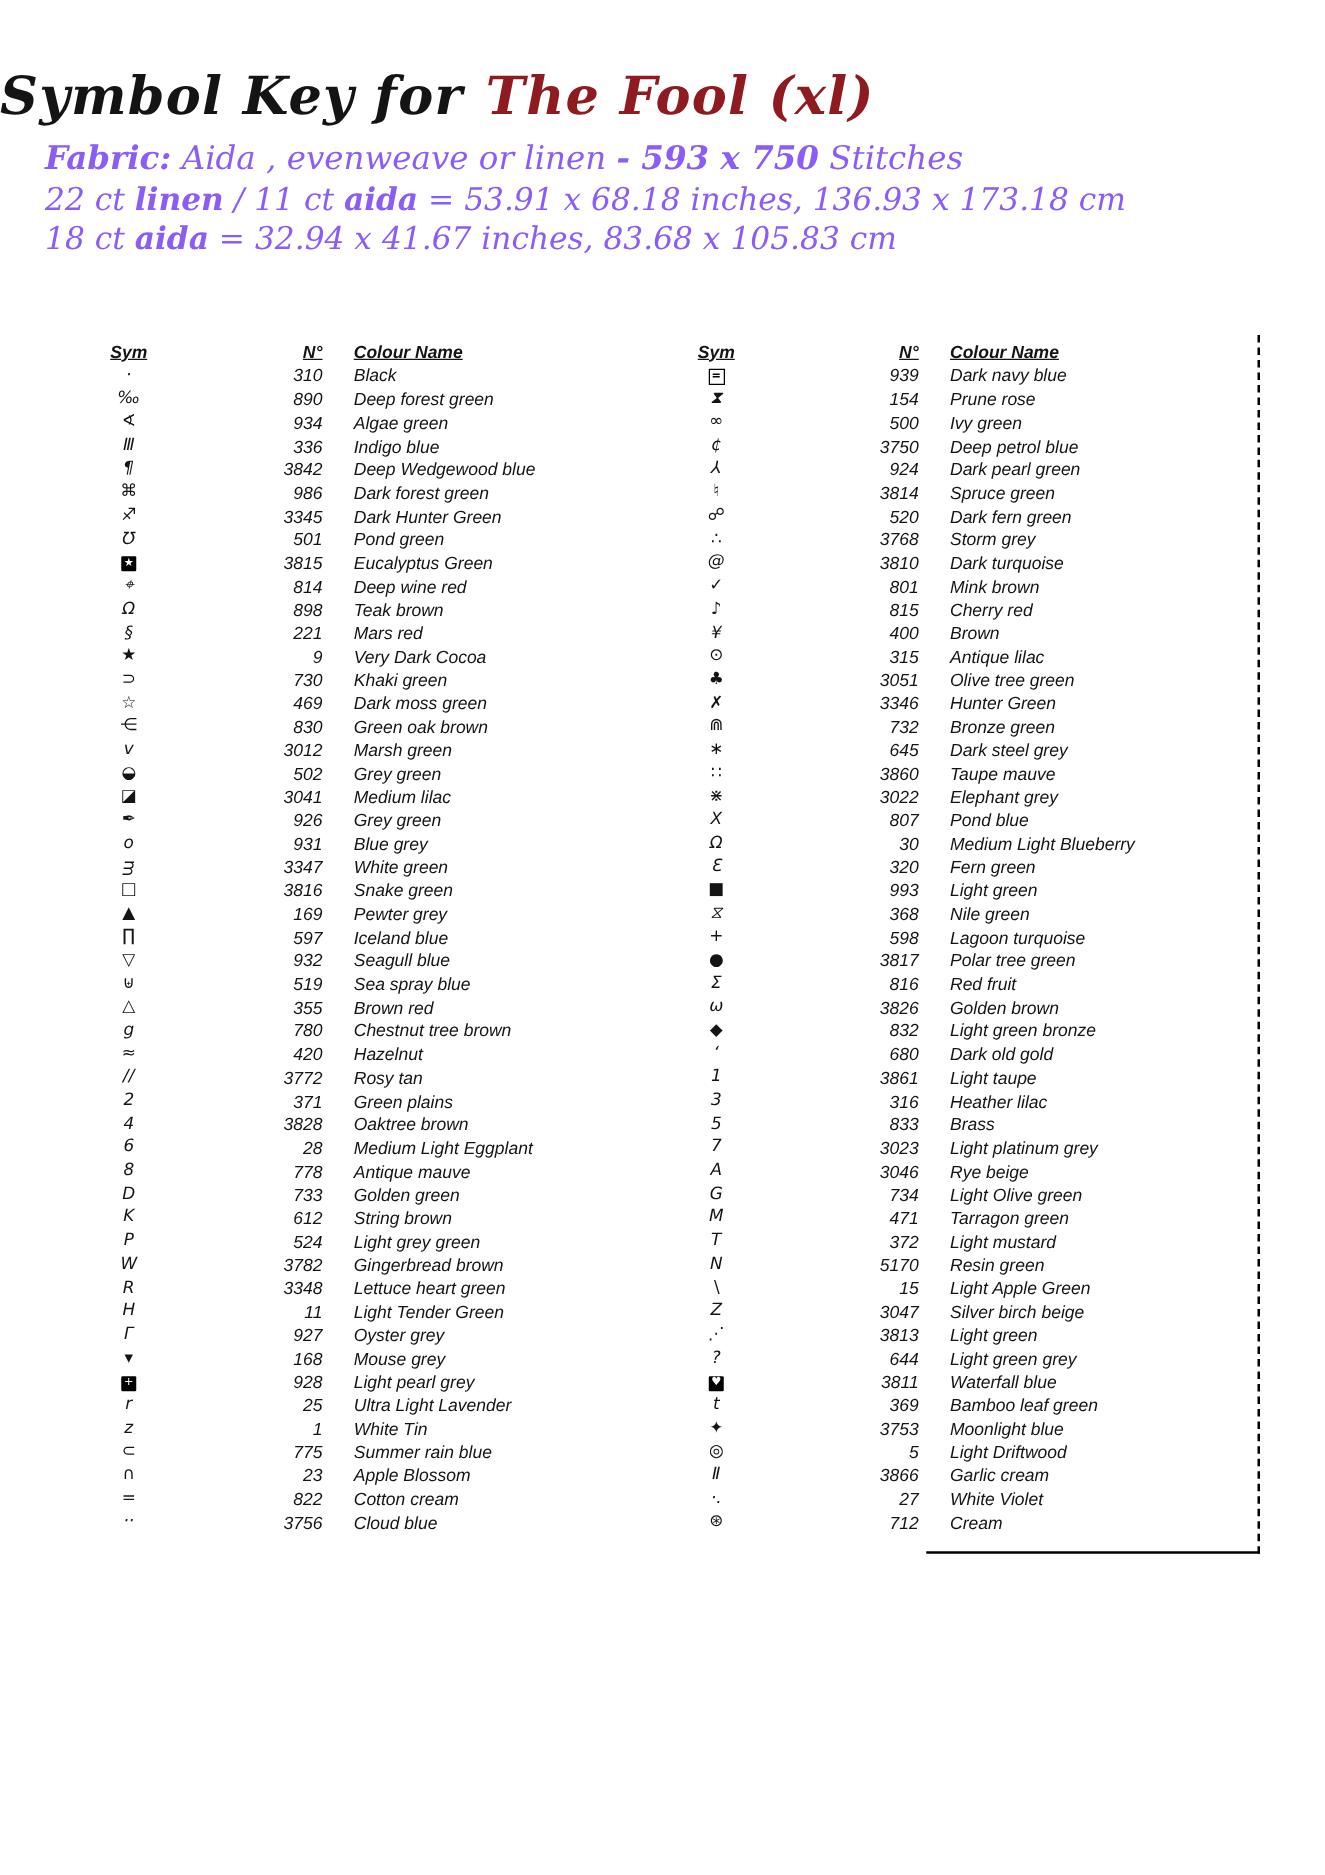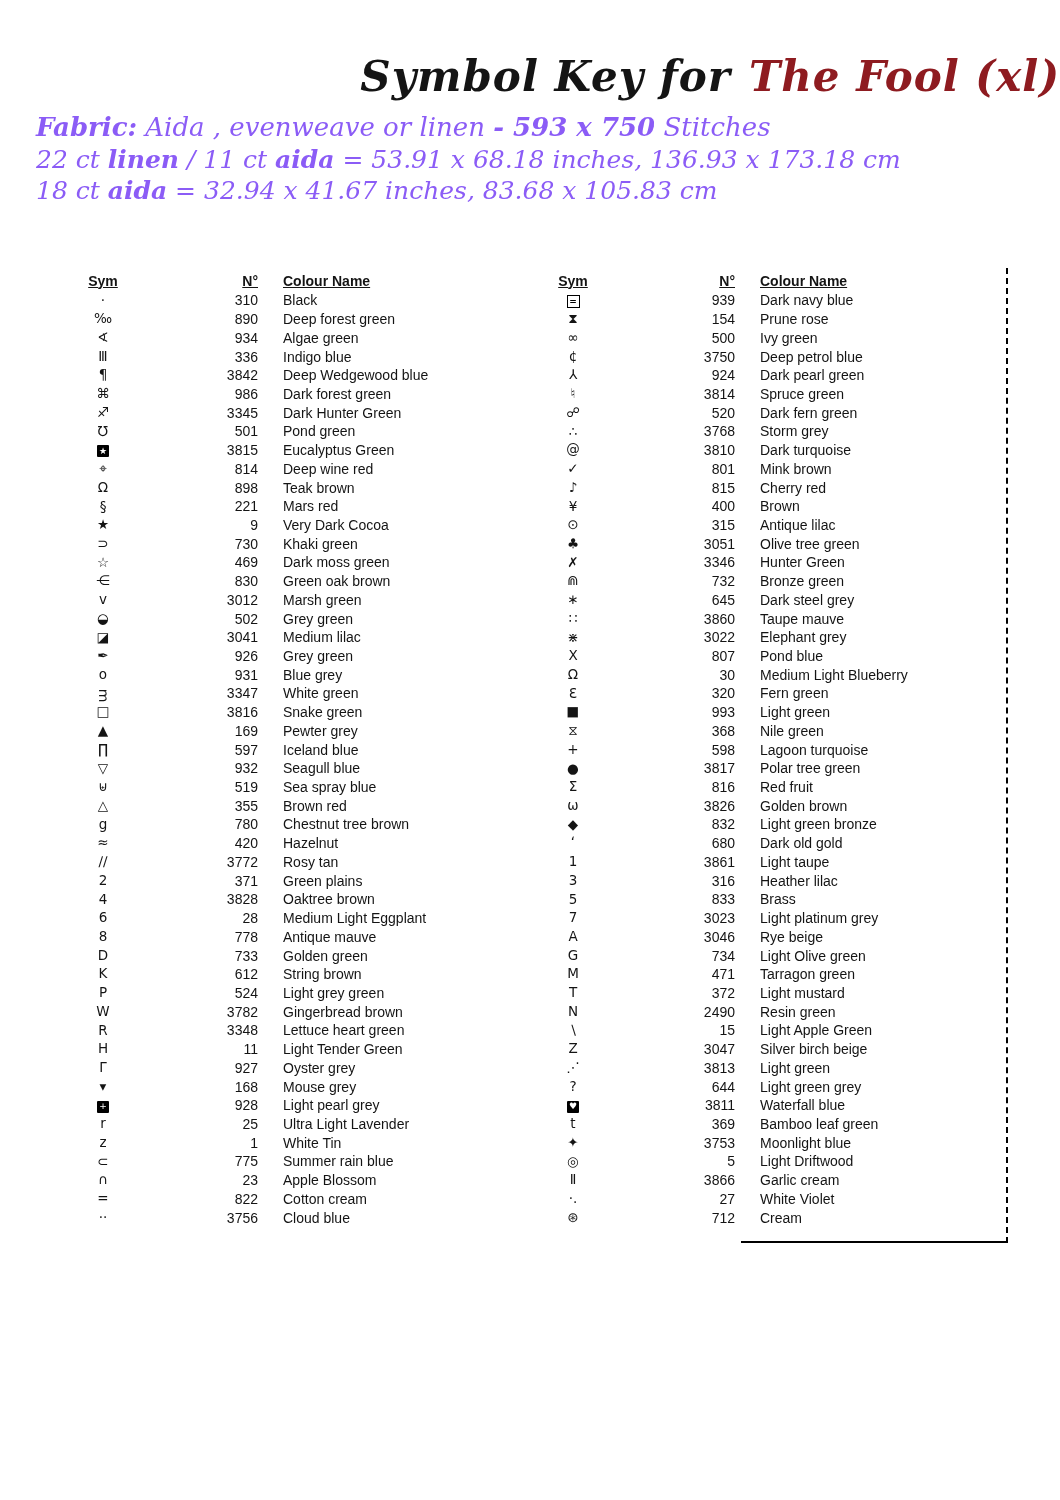--- a/index.html
+++ b/index.html
@@ -1,30 +1,30 @@
 <!DOCTYPE html>
 <html><head>
 <meta charset="utf-8">
 <style>
   html,body{margin:0;padding:0;background:#e8e8e8;}
   .page{position:relative;width:1060px;height:1500px;background:#ffffff;margin:0 auto;overflow:hidden;
         font-family:"Liberation Sans",sans-serif;color:#141414;}
   
-  .title{position:absolute;top:52px;left:0;width:100%;text-align:right;
+  .title{position:absolute;top:52px;left:0;width:100%;text-align:left;
          font-family:"DejaVu Serif",serif;font-style:italic;font-weight:700;
          font-size:42px;letter-spacing:1px;white-space:nowrap;}
   .title .red{margin-left:18px;}
   
   .fabric{position:absolute;left:36px;top:112px;
           font-family:"DejaVu Serif",serif;font-style:italic;font-size:25px;
           line-height:31.5px;color:#8b5cf6;white-space:nowrap;}
   .fabric-line:first-child{font-size:26px;}
   .fabric .b{font-weight:700;}
   
-  .col{position:absolute;top:270px;font-size:14px;}
+  .col{position:absolute;top:270px;font-size:14px;font-style:italic;}
   #colL{left:68px;width:430px;}
   #colR{left:538px;width:468px;}
   #colL .hdr,#colL .row{display:grid;grid-template-columns:70px 120px 1fr;align-items:center;}
   #colR .hdr,#colR .row{display:grid;grid-template-columns:70px 127px 1fr;align-items:center;}
   .hdr{height:21px;font-weight:700;}
   .hdr span{text-decoration:underline;}
   .sym-h{text-align:center;}
   .num-h{text-align:right;}
   .name-h{padding-left:25px;}
   .row{height:18.72px;}
@@ -507,21 +507,21 @@
           <div class="num">471</div>
           <div class="name">Tarragon green</div>
         </div>
         <div class="row">
           <div class="sym">T</div>
           <div class="num">372</div>
           <div class="name">Light mustard</div>
         </div>
         <div class="row">
           <div class="sym">N</div>
-          <div class="num">2490</div>
+          <div class="num">5170</div>
           <div class="name">Resin green</div>
         </div>
         <div class="row">
           <div class="sym">∖</div>
           <div class="num">15</div>
           <div class="name">Light Apple Green</div>
         </div>
         <div class="row">
           <div class="sym">Z</div>
           <div class="num">3047</div>

